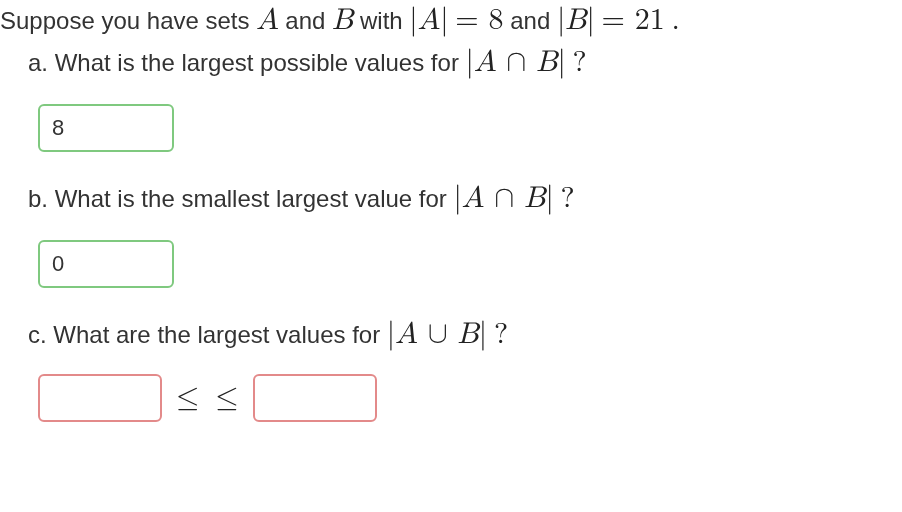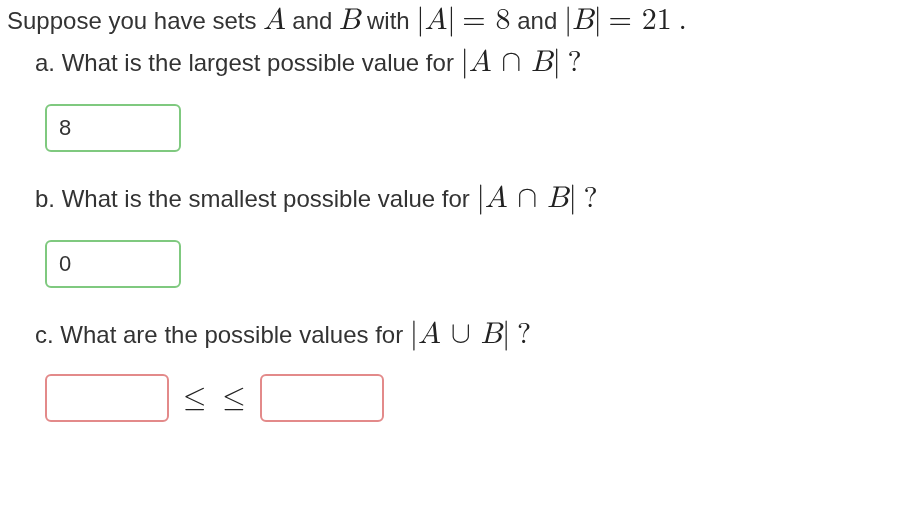--- a/index.html
+++ b/index.html
@@ -6,21 +6,21 @@
     margin: 0;
     padding: 0;
     width: 902px;
     height: 512px;
     background: #ffffff;
     font-family: Arial, Helvetica, sans-serif;
     font-size: 24px;
     color: #333333;
   }
   .page {
-    padding: 0 7px;
+    padding: 0 0;
   }
   .line {
     margin-bottom: 4px;
   }
   .intro {
     margin-top: 2px;
     margin-bottom: 6px;
   }
   .part {
     margin-left: 28px;
@@ -88,39 +88,39 @@
     <span class="set-expr up"> = </span>
     <span class="set-expr up">8</span>
     <span> and </span>
     <span class="set-expr"><span class="up">|</span><span class="it">B</span><span class="up">|</span></span>
     <span class="set-expr up"> = </span>
     <span class="set-expr up">21</span>
     <span class="set-expr up">.</span>
   </div>
 
   <div class="line part">
-    <span>a. What is the largest possible value for </span>
+    <span>a. What is the largest possible values for </span>
     <span class="set-expr"><span class="up">|</span><span class="it">A</span><span class="up"> ∩ </span><span class="it">B</span><span class="up">|</span></span>
     <span class="set-expr up">?</span>
   </div>
   <div class="answer-row">
     <input class="ans-input" type="text" value="8" style="">
   </div>
 
   <div class="line part">
-    <span>b. What is the smallest possible value for </span>
+    <span>b. What is the smallest largest value for </span>
     <span class="set-expr"><span class="up">|</span><span class="it">A</span><span class="up"> ∩ </span><span class="it">B</span><span class="up">|</span></span>
     <span class="set-expr up">?</span>
   </div>
   <div class="answer-row">
     <input class="ans-input" type="text" value="0" style="">
   </div>
 
   <div class="line part">
-    <span>c. What are the possible values for </span>
+    <span>c. What are the largest values for </span>
     <span class="set-expr"><span class="up">|</span><span class="it">A</span><span class="up"> ∪ </span><span class="it">B</span><span class="up">|</span></span>
     <span class="set-expr up">?</span>
   </div>
   <div class="union-row">
     <input class="ans-input red" type="text" value="" style="">
     <span class="leq">≤</span>
     <span class="leq">≤</span>
     <input class="ans-input red" type="text" value="" style="">
   </div>
 

